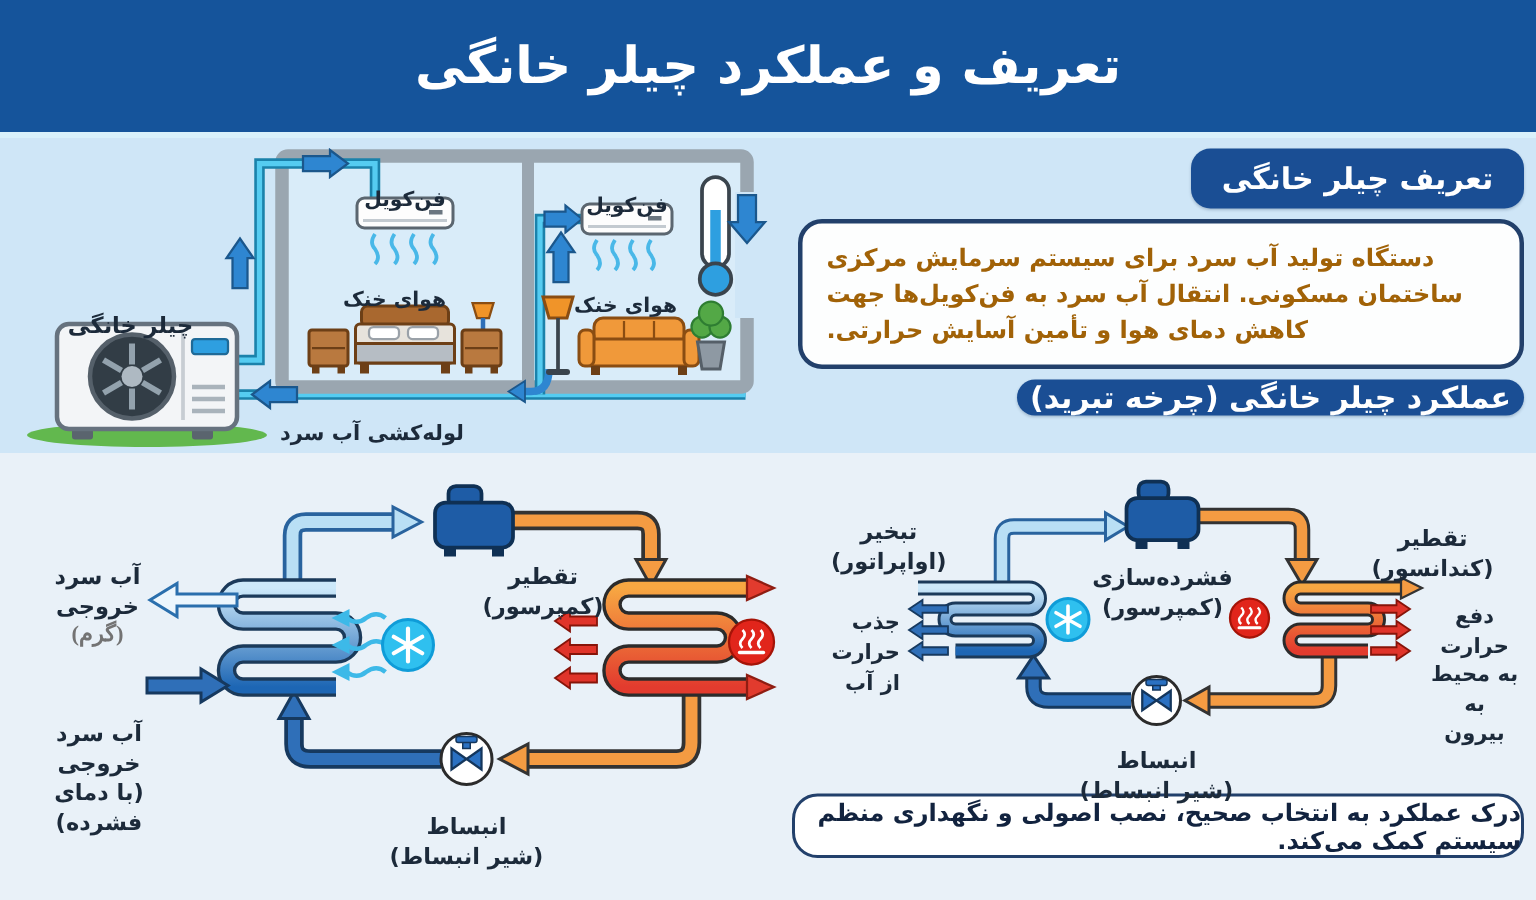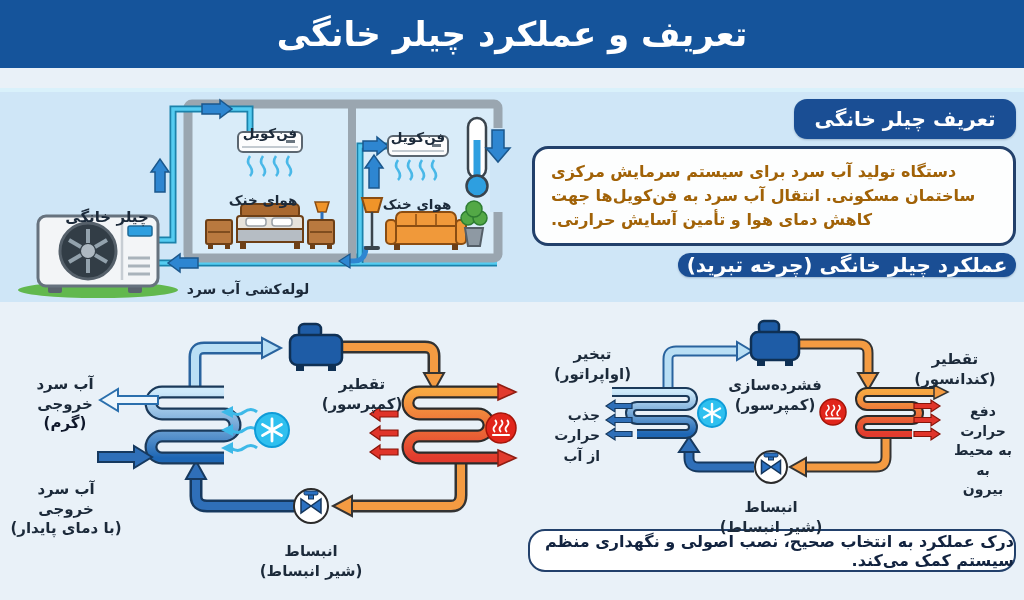--- a/index.html
+++ b/index.html
@@ -1,31 +1,31 @@
 <!DOCTYPE html>
 <html lang="fa"><head>
 <meta charset="utf-8">
 <style>
   html,body{margin:0;padding:0;}
   body{font-family:"DejaVu Sans","Liberation Sans",sans-serif;}
   .stage{position:relative;width:1024px;height:600px;overflow:hidden;background:#e9f1f8;}
   .top-bg{position:absolute;left:0;top:88px;width:1024px;height:214px;background:#cfe6f7;z-index:0;}
   .top-bg-strip{position:absolute;left:0;top:88px;width:1024px;height:4px;background:#d9f1fb;z-index:1;}
   .bottom-bg{position:absolute;left:0;top:302px;width:1024px;height:298px;background:#e9f1f8;z-index:0;}
-  .header{position:absolute;left:0;top:0;width:1024px;height:68px;background:#15549b;display:flex;align-items:center;justify-content:center;z-index:2;}
+  .header{position:absolute;left:0;top:0;width:1024px;height:88px;background:#15549b;display:flex;align-items:center;justify-content:center;z-index:2;}
   .header h1{margin:0;color:#ffffff;font-size:34px;font-weight:bold;direction:rtl;}
   .gfx{position:absolute;left:0;top:0;width:1024px;height:600px;z-index:3;}
   .pill{position:absolute;background:#1a4e94;color:#fff;border-radius:14px;display:flex;align-items:center;justify-content:center;font-weight:bold;font-size:20px;direction:rtl;z-index:5;box-shadow:0 1px 2px rgba(10,40,80,.25);}
   .pill1{left:794px;top:99px;width:222px;height:40px;border-radius:13px;}
   .pill2{left:678px;top:253px;width:338px;height:24px;}
   .def-box{position:absolute;left:532px;top:146px;width:484px;height:100px;background:#fdfefe;border:3px solid #22406b;border-radius:16px;box-sizing:border-box;padding:8px 16px;display:flex;align-items:center;z-index:5;}
   .def-box p{margin:0;direction:rtl;text-align:left;font-size:16px;font-weight:bold;color:#a16207;line-height:1.5;width:100%;}
   .footer-note{position:absolute;left:528px;top:529px;width:488px;height:43px;background:#ffffff;border:2.5px solid #22406b;border-radius:17px;box-sizing:border-box;display:flex;align-items:center;justify-content:center;direction:rtl;font-size:16px;font-weight:bold;color:#12233f;z-index:5;}
   .lbl{position:absolute;font-weight:bold;color:#1c2a3a;text-align:center;direction:rtl;line-height:1.3;z-index:5;margin-top:12px;}
-  .lbl .red{color:#0f172a;}
+  .lbl .red{color:#737373;font-family:Liberation Serif, serif;}
   .s13{font-size:13.5px;} .s14{font-size:14px;} .s15{font-size:15px;} .right-align{text-align:right;}
 </style>
 </head>
 <body>
 
 <div class="stage">
   <div class="top-bg"></div>
   <div class="top-bg-strip"></div>
   <div class="bottom-bg"></div>
 
@@ -333,34 +333,34 @@
   <div class="def-box">
       <p>دستگاه تولید آب سرد برای سیستم سرمایش مرکزی ساختمان مسکونی. انتقال آب سرد به فن‌کویل‌ها جهت کاهش دمای هوا و تأمین آسایش حرارتی.</p>
     </div>
   <div class="pill pill2">
       <span>عملکرد چیلر خانگی (چرخه تبرید)</span>
     </div>
   <div class="footer-note">
       <span>درک عملکرد به انتخاب صحیح، نصب اصولی و نگهداری منظم سیستم کمک می‌کند.</span>
     </div>
 
-  <div class="lbl s15" style="left:54px;top:196px;width:106px;">چیلر خانگی</div>
+  <div class="lbl s15" style="left:34px;top:196px;width:106px;">چیلر خانگی</div>
   <div class="lbl s13" style="left:242px;top:113px;width:56px;">فن‌کویل</div>
   <div class="lbl s13" style="left:390px;top:117px;width:56px;">فن‌کویل</div>
   <div class="lbl s13" style="left:228px;top:180px;width:70px;">هوای خنک</div>
   <div class="lbl s13" style="left:382px;top:184px;width:70px;">هوای خنک</div>
   <div class="lbl s14" style="left:183px;top:268px;width:130px;">لوله‌کشی آب سرد</div>
 
   <div class="lbl s15" style="left:12px;top:363px;width:106px;">
     <div>آب سرد خروجی</div>
     <div class="red">(گرم)</div>
   </div>
   <div class="lbl s15" style="left:8px;top:468px;width:116px;">
     <div>آب سرد خروجی</div>
-    <div>(با دمای پایدار)</div>
+    <div>(با دمای فشرده)</div>
   </div>
   <div class="lbl s15" style="left:312px;top:363px;width:100px;">
     <div>تقطیر</div>
     <div>(کمپرسور)</div>
   </div>
   <div class="lbl s15" style="left:256px;top:530px;width:110px;">
     <div>انبساط</div>
     <div>(شیر انبساط)</div>
   </div>
 

